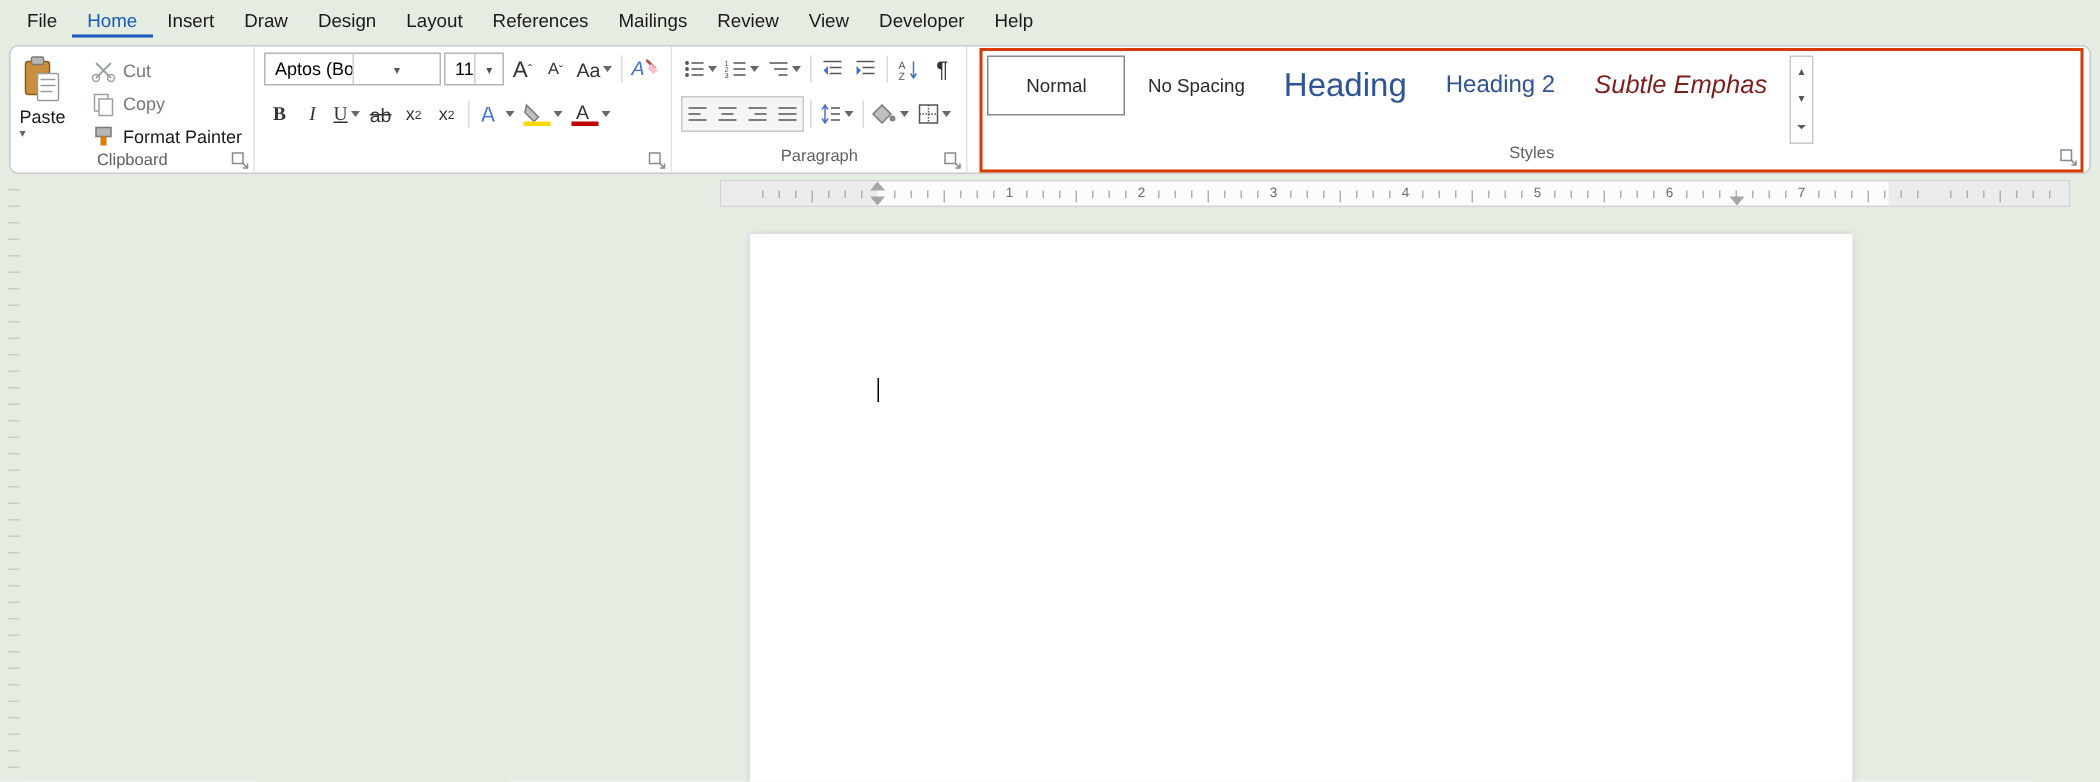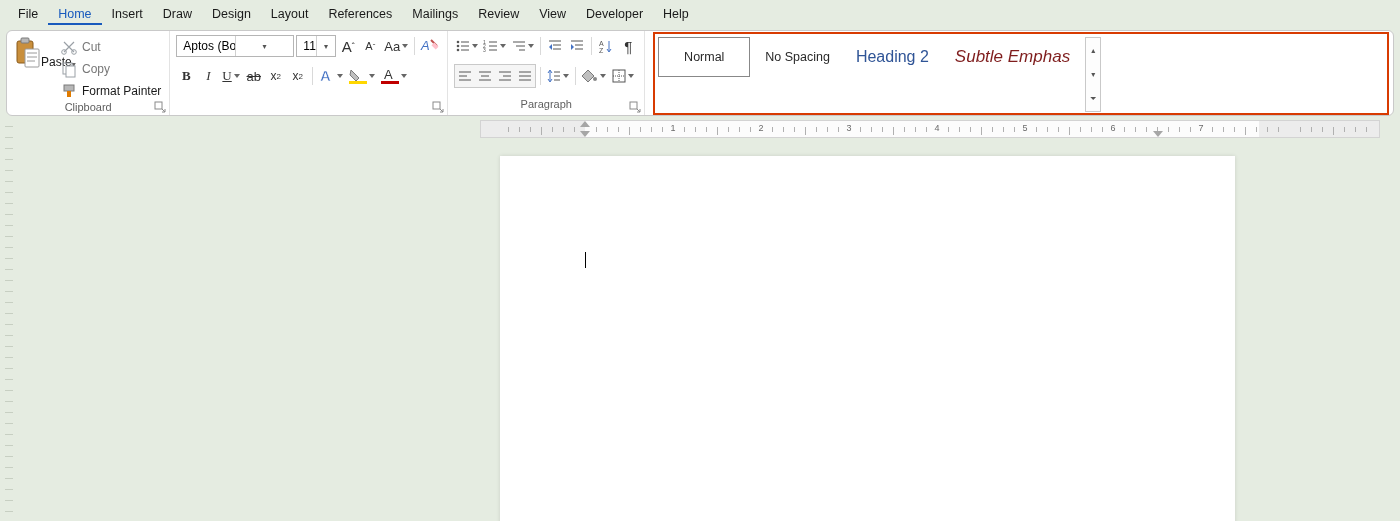--- a/index.html
+++ b/index.html
@@ -24,21 +24,21 @@
   .menubar .item.active{color:#185abd;border-bottom:2px solid #185abd;padding-bottom:2px;font-weight:500;}
   
   .ribbon{display:flex;align-items:stretch;background:#ffffff;border:1px solid var(--border);border-radius:6px;margin:2px 6px 0 6px;height:86px;position:relative;}
   .group{display:flex;flex-direction:column;border-right:1px solid #e3e3e3;padding:3px 6px 1px 6px;position:relative;}
   .group.styles{border-right:none;flex:1;}
   .group-body{display:flex;align-items:flex-start;flex:1;}
   .group-label{height:16px;font-size:11px;color:var(--label);text-align:center;position:relative;}
   .launcher{position:absolute;right:2px;bottom:1px;width:12px;height:12px;cursor:default;}
   .launcher svg{display:block;}
   
-  .paste{display:flex;align-items:flex-end;width:44px;padding-top:3px;}
+  .paste{display:flex;flex-direction:column;align-items:flex-start;width:44px;padding-top:3px;}
   .paste-icon{width:28px;height:32px;position:relative;}
   .paste-label{font-size:12px;color:#1a1a1a;margin-top:2px;}
   .paste-caret{font-size:8px;color:#666;margin-top:-1px;}
   .clip-right{display:flex;flex-direction:column;gap:2px;padding:3px 2px 0 4px;font-size:12px;color:#777;}
   .clip-right .row{display:flex;align-items:center;gap:5px;height:20px;}
   .clip-right .row.dark{color:#1a1a1a;}
   .scissors,.copies,.brush{width:16px;height:16px;display:inline-block;}
   
   .font-top{display:flex;align-items:center;gap:2px;height:24px;}
   .combo{display:flex;align-items:center;border:1px solid #b5b5b5;background:#fff;height:22px;}
@@ -345,27 +345,37 @@
           <path d="M7 7 L10 10 M10 7 L10 10 L7 10" stroke="#8a8a8a" fill="none"></path>
         </svg>
     </span>
   </div>
 
   <div class="group styles">
     <div class="styles-wrap">
       <div class="gallery">
         <div class="style-item selected">Normal</div>
         <div class="style-item">No Spacing</div>
+        <div class="style-item style-heading">Heading</div>
         <div class="style-item style-heading2">Heading 2</div>
         <div class="style-item style-emph">Subtle Emphas</div>
         <div class="gallery-more">
           <span>▴</span>
           <span>▾</span>
           <span>⏷</span>
         </div>
+      </div>
+      <div class="group-label" style="position:relative;">
+        <span>Styles</span>
+        <span class="launcher" style="right:-2px;bottom:0;">
+          <svg width="10" height="10">
+              <rect x="0" y="0" width="7" height="7" fill="none" stroke="#8a8a8a"></rect>
+              <path d="M7 7 L10 10 M10 7 L10 10 L7 10" stroke="#8a8a8a" fill="none"></path>
+            </svg>
+        </span>
       </div>
     </div>
   </div>
 </div>
 
 <div class="workspace">
   <div class="v-ruler" id="vruler">
       <div class="tick" style="top: 6px;"></div>
       <div class="tick" style="top: 17px;"></div>
       <div class="tick" style="top: 28px;"></div>

